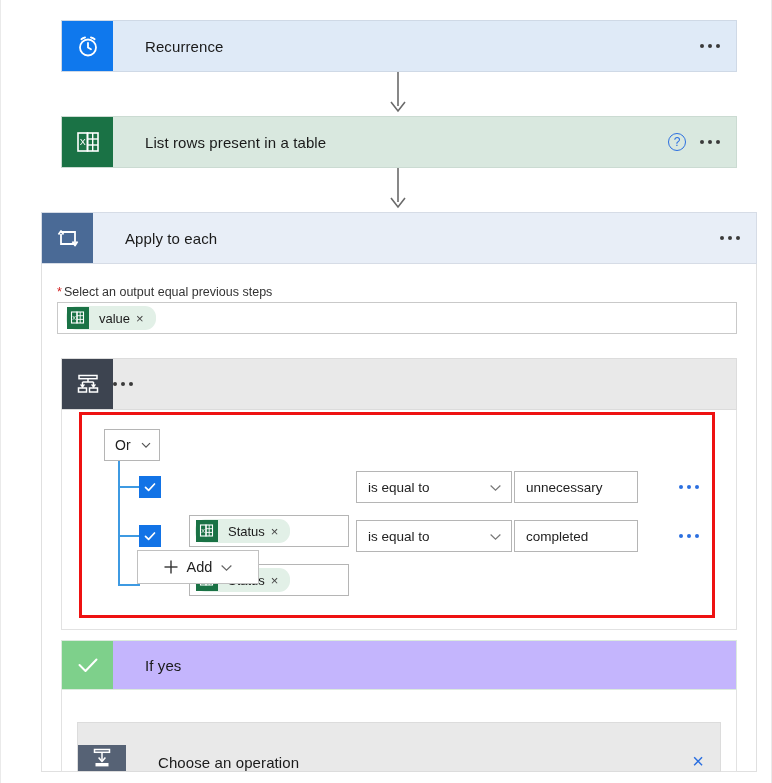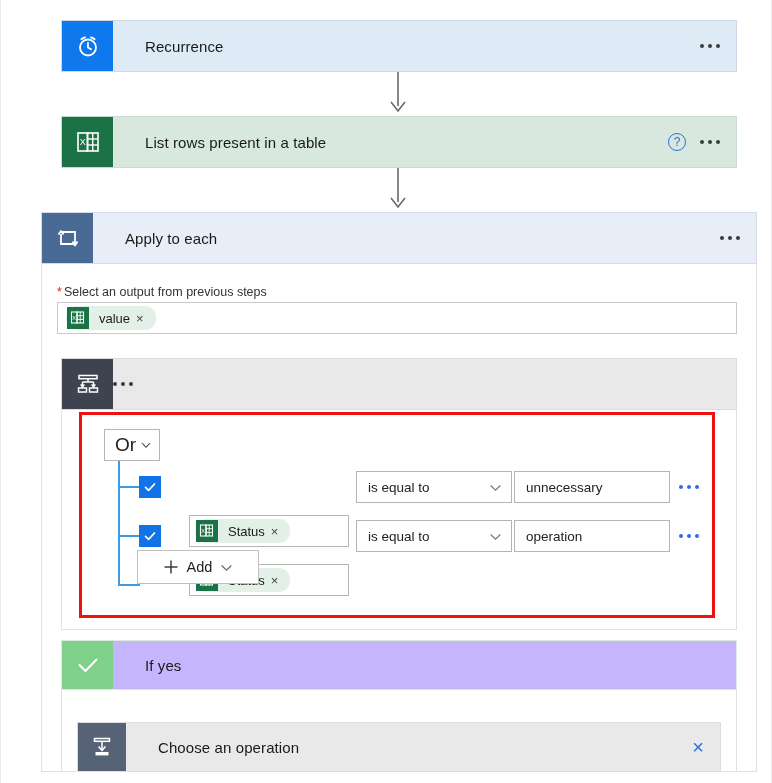--- a/index.html
+++ b/index.html
@@ -168,21 +168,21 @@
     pointer-events: none;
   }
 
   
   #or-dd {
     position: absolute;
     left: 103px; top: 429px; width: 56px; height: 32px;
     background: #fff; border: 1px solid #b5b5b5;
     display: flex; align-items: center; justify-content: space-between;
     padding: 0 7px 0 10px;
-    font-size: 19px; color: #222;
+    font-size: 14px; color: #222;
     cursor: pointer;
   }
 
   
   .conn-v {
     position: absolute;
     width: 2px; background: #3e9ae2;
   }
   .conn-h {
     position: absolute;
@@ -211,21 +211,21 @@
     position: absolute;
     width: 156px; height: 32px;
     background: #fff; border: 1px solid #b5b5b5;
     display: flex; align-items: center; justify-content: space-between;
     padding: 0 9px 0 11px;
     font-size: 13.5px; color: #222;
     cursor: pointer;
   }
   .cond-val {
     position: absolute;
-    width: 156px; height: 32px;
+    width: 124px; height: 32px;
     background: #fff; border: 1px solid #b5b5b5;
     display: flex; align-items: center;
     padding-left: 11px;
     font-size: 13.5px; color: #222;
   }
   .cond-dots { position: absolute; }
 
   
   #add-btn {
     position: absolute;
@@ -249,21 +249,21 @@
     background: #c4b5fd; border: 1px solid #dcead e;
     border-color: #dcead e;
     border: 1px solid #dceade;
   }
   #ifyes-header .card-icon { background: #7ed08b; }
 
   
   #chooseop {
     position: absolute;
     left: 76px; top: 722px; width: 644px; height: 50px;
-    background: #e9e9e9; border: 1px solid #dcdcdc;
+    background: #e9e9e9; border: 1px solid #dcdcdc; align-items: flex-end;
   }
   #chooseop .card-icon { background: #566275; width: 48px; min-width: 48px; }
   .close-x {
     color: #2b6fe0; font-size: 20px; line-height: 1;
     cursor: pointer; font-weight: 300;
   }
 
   svg { display: block; }
 </style>
 </head>
@@ -339,21 +339,21 @@
     <div class="card-actions">
       <span class="dots">
           <i></i>
           <i></i>
           <i></i>
         </span>
     </div>
   </div>
 
   <div class="field-label">
-    <span class="req">*</span><span>Select an output from previous steps</span>
+    <span class="req">*</span><span>Select an output equal previous steps</span>
   </div>
 
   <div class="token-input">
     <span class="token">
       <span class="tok-icon">
         <svg width="16" height="16" viewBox="0 0 16 16">
           <rect x="1.5" y="2" width="5.5" height="11" fill="none" stroke="#fff" stroke-width="1.1"></rect>
           <text x="4.2" y="9.8" fill="#fff" font-size="5.5" font-family="Liberation Sans, sans-serif" text-anchor="middle">X</text>
           <rect x="7" y="2" width="6.5" height="11" fill="none" stroke="#fff" stroke-width="1.1"></rect>
           <line x1="7" y1="5.7" x2="13.5" y2="5.7" stroke="#fff" stroke-width="0.9"></line>
@@ -458,21 +458,21 @@
       <span class="tok-label">Status</span>
       <span class="tok-x">×</span>
     </span>
   </div>
   <div class="cond-op" style="left:355px; top:520px;">
     <span>is equal to</span>
     <svg width="13" height="13" viewBox="0 0 12 12">
       <path d="M1.5 4.2 L6 8.4 L10.5 4.2" fill="none" stroke="#777" stroke-width="1.1"></path>
     </svg>
   </div>
-  <div class="cond-val" style="left:513px; top:520px;">operation</div>
+  <div class="cond-val" style="left:513px; top:520px;">completed</div>
   <span class="dots blue cond-dots" style="left:678px; top:534px;">
       <i></i>
       <i></i>
       <i></i>
     </span>
 
   <div id="add-btn">
     <svg width="16" height="16" viewBox="0 0 16 16">
       <line x1="8" y1="1.5" x2="8" y2="14.5" stroke="#333" stroke-width="1.4"></line>
       <line x1="1.5" y1="8" x2="14.5" y2="8" stroke="#333" stroke-width="1.4"></line>

